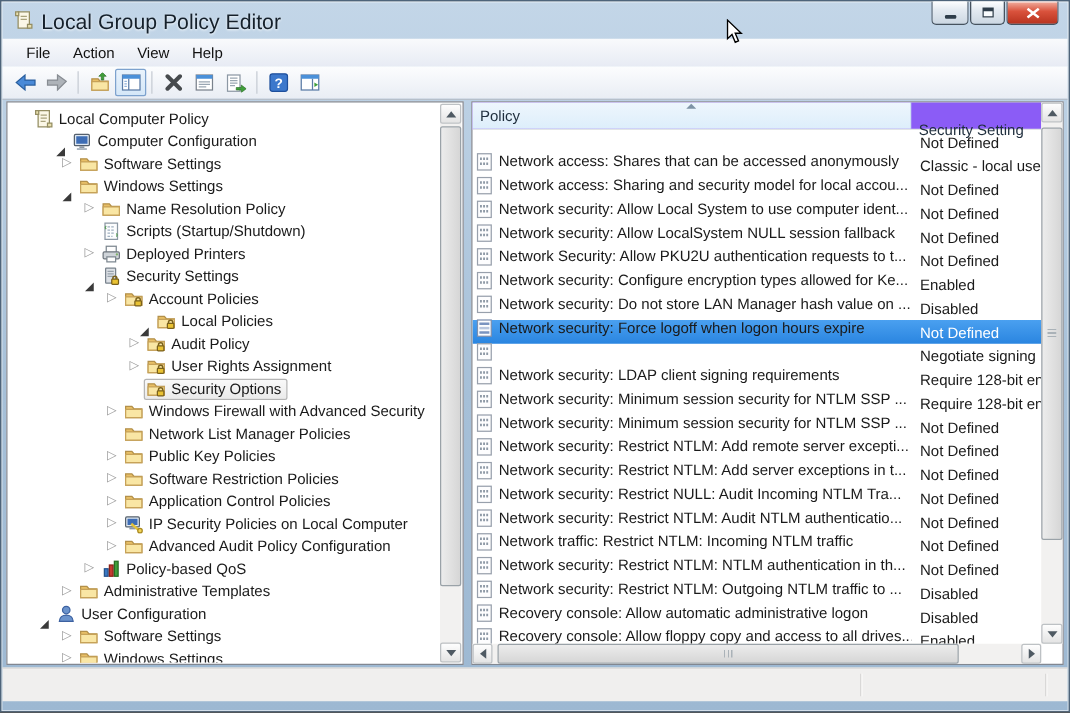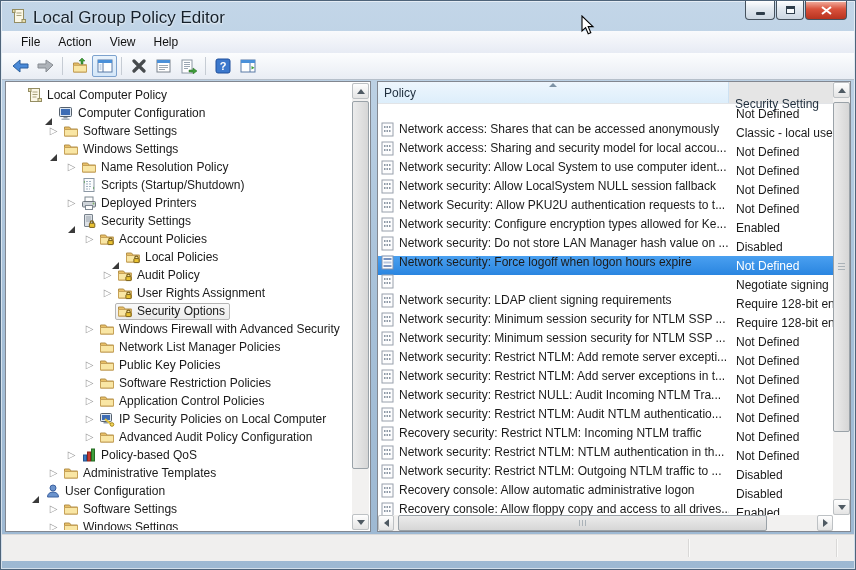--- a/index.html
+++ b/index.html
@@ -42,21 +42,21 @@
   .tree-row{height:18px;display:flex;align-items:center;white-space:nowrap;}
   .exp{width:15px;flex:none;text-align:center;line-height:18px;}
   .exp.closed{font-size:10px;color:#9a9a9a;}
   .exp.open{position:relative;}
   .exp.open::before{content:'';position:absolute;left:4px;top:5px;width:0;height:0;
     border-left:7px solid transparent;border-bottom:7px solid #3a3a3a;}
   .item-box{display:inline-flex;align-items:center;height:17px;padding:0 4px 0 1px;border:1px solid transparent;gap:4px;}
   .item-box.selected{border-color:#b5b5b5;border-radius:2px;background:linear-gradient(#f9f9f9,#ebebeb);}
   .item-box svg{flex:none;}
   
-  .list-hdr{position:absolute;left:0;top:0;right:17px;height:22px;background:#e5e5e5;border-bottom:1px solid #e2e4e7;display:flex;}
+  .list-hdr{position:absolute;left:0;top:0;right:17px;height:22px;background:#8b5cf6;border-bottom:1px solid #e2e4e7;display:flex;}
   .hcell{display:flex;align-items:center;padding-left:6px;color:#1f2e3d;}
   .hcell.policy{width:351px;background:linear-gradient(var(--header_sorted_bg),#ddeefb);border-right:1px solid #cde1f2;position:relative;}
   .hcell.setting{flex:1;border-right:1px solid #ececec;margin-top:22px;}
   .sort-arrow{position:absolute;left:171px;top:1px;width:0;height:0;
     border-left:4px solid transparent;border-right:4px solid transparent;border-bottom:4px solid #7e93a6;}
   .list-rows{position:absolute;left:0;top:22px;right:17px;bottom:16px;overflow:hidden;}
   .list-row{height:19px;display:flex;align-items:center;}
   .list-row.selected{background:linear-gradient(var(--selection_blue),var(--selection_blue_dark));color:#fff;}
   .lr-policy{width:351px;flex:none;display:flex;align-items:flex-start;gap:5px;padding-left:3px;white-space:nowrap;overflow:hidden;margin-top:32px;}
   .lr-setting{flex:1;padding-left:7px;white-space:nowrap;overflow:hidden;}
@@ -763,21 +763,21 @@
               <rect x="1" y="1" width="11" height="13" fill="#fdfdfe" stroke="#98a0ac"></rect>
               <g fill="#8e99a6">
                 <rect x="3" y="4" width="1.5" height="2"></rect>
                 <rect x="5.5" y="4" width="1.5" height="2"></rect>
                 <rect x="8" y="4" width="1.5" height="2"></rect>
                 <rect x="3" y="8" width="1.5" height="2"></rect>
                 <rect x="5.5" y="8" width="1.5" height="2"></rect>
                 <rect x="8" y="8" width="1.5" height="2"></rect>
               </g>
             </svg>
-            <span>Recovery security: Restrict NTLM: Incoming NTLM traffic</span>
+            <span>Network traffic: Restrict NTLM: Incoming NTLM traffic</span>
           </div>
           <div class="lr-setting">Not Defined</div>
         </div>
         <div class="list-row">
           <div class="lr-policy">
             <svg width="13" height="15" viewBox="0 0 13 15">
               <rect x="1" y="1" width="11" height="13" fill="#fdfdfe" stroke="#98a0ac"></rect>
               <g fill="#8e99a6">
                 <rect x="3" y="4" width="1.5" height="2"></rect>
                 <rect x="5.5" y="4" width="1.5" height="2"></rect>

